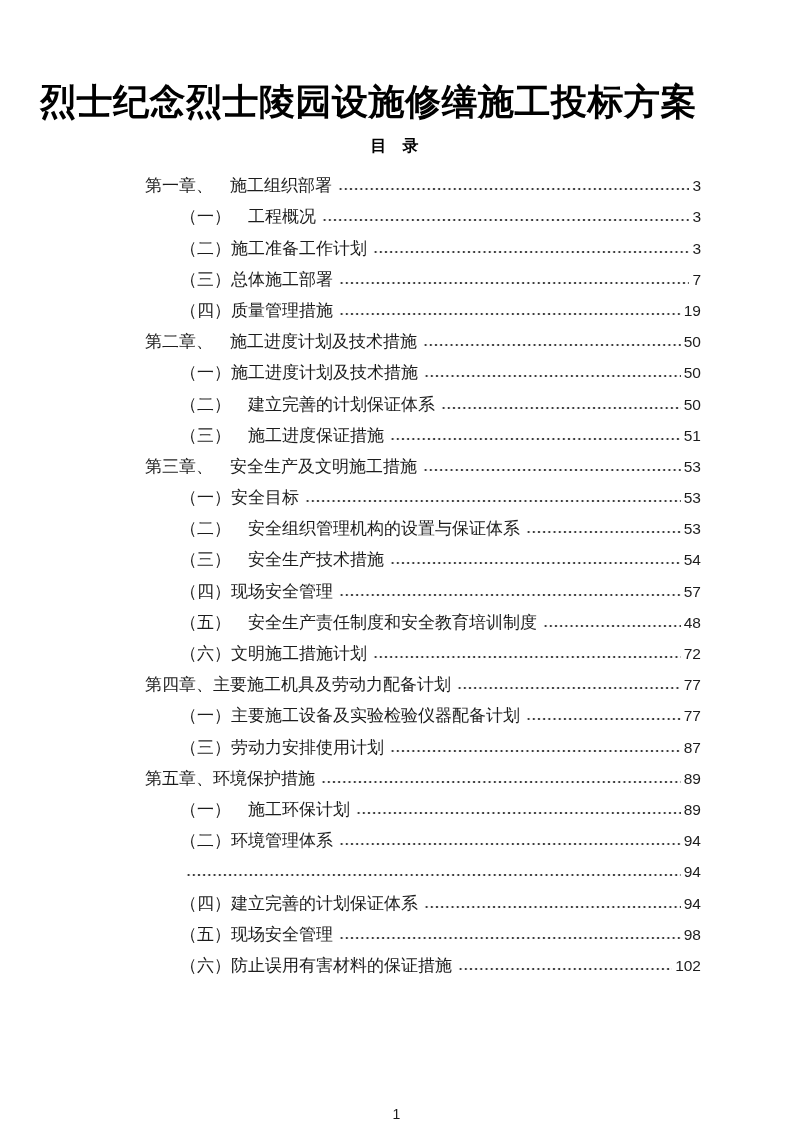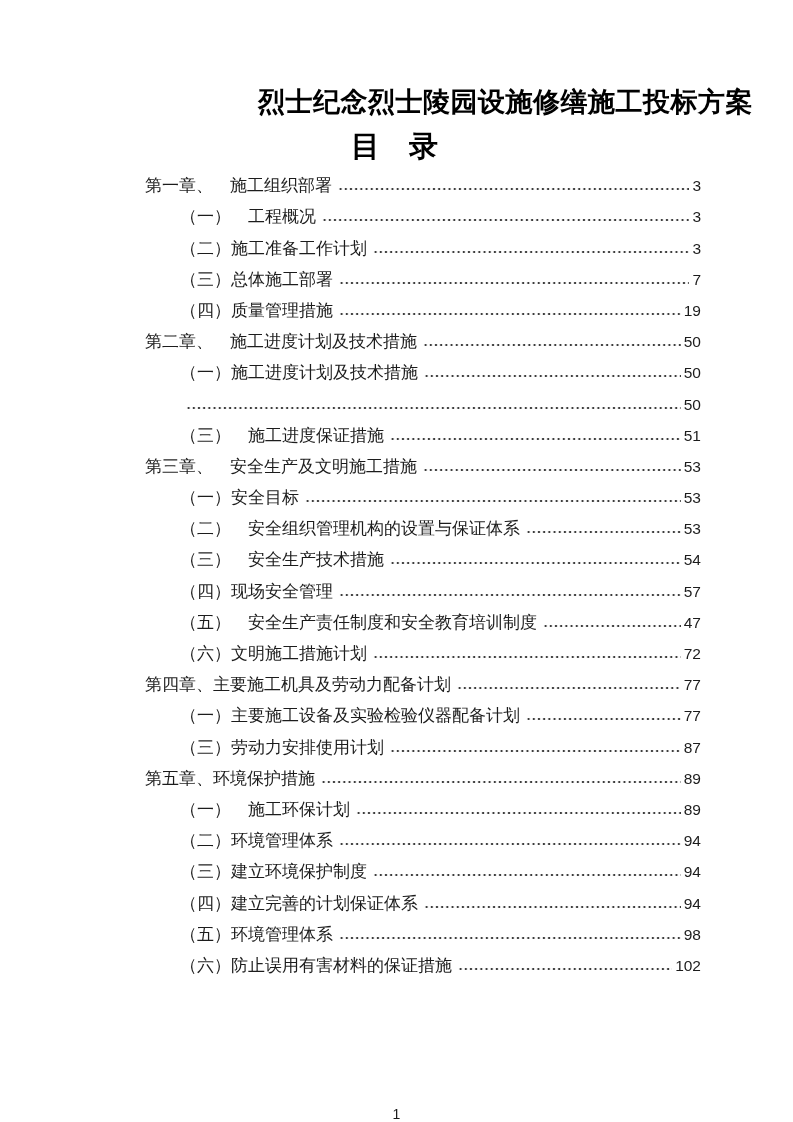--- a/index.html
+++ b/index.html
@@ -8,35 +8,35 @@
 
   .page {
     width: 793px; height: 1122px;
     background: #ffffff;
     position: relative;
     color: #1f1f1f;
   }
 
   .doc-title {
     margin: 84px 40px 0 40px;
-    text-align: right;
+    text-align: left;
     font-family: "Liberation Sans", sans-serif;
     font-weight: 700;
-    font-size: 27px;
+    font-size: 36px;
     line-height: 36px;
     letter-spacing: 0.5px;
     color: #000000;
   }
 
   .toc-heading {
     margin: 12px 4px 6px 0;
     text-align: center;
     font-family: "Liberation Sans", sans-serif;
     font-weight: 700;
-    font-size: 29px;
+    font-size: 16px;
     line-height: 28px;
     color: #000000;
   }
 
   .toc {
     margin-left: 145px;
     width: 556px;
   }
 
   .toc-row {
@@ -119,20 +119,21 @@
         <span class="toc-title">第二章、　施工进度计划及技术措施</span>
         <span class="toc-leader"></span>
         <span class="toc-page">50</span>
       </div>
       <div class="toc-row level-2">
         <span class="toc-title">（一）施工进度计划及技术措施</span>
         <span class="toc-leader"></span>
         <span class="toc-page">50</span>
       </div>
       <div class="toc-row level-2">
+        <span class="toc-title">（二）　建立完善的计划保证体系</span>
         <span class="toc-leader"></span>
         <span class="toc-page">50</span>
       </div>
       <div class="toc-row level-2">
         <span class="toc-title">（三）　施工进度保证措施</span>
         <span class="toc-leader"></span>
         <span class="toc-page">51</span>
       </div>
       <div class="toc-row level-1">
         <span class="toc-title">第三章、　安全生产及文明施工措施</span>
@@ -155,21 +156,21 @@
         <span class="toc-page">54</span>
       </div>
       <div class="toc-row level-2">
         <span class="toc-title">（四）现场安全管理</span>
         <span class="toc-leader"></span>
         <span class="toc-page">57</span>
       </div>
       <div class="toc-row level-2">
         <span class="toc-title">（五）　安全生产责任制度和安全教育培训制度</span>
         <span class="toc-leader"></span>
-        <span class="toc-page">47</span>
+        <span class="toc-page">48</span>
       </div>
       <div class="toc-row level-2">
         <span class="toc-title">（六）文明施工措施计划</span>
         <span class="toc-leader"></span>
         <span class="toc-page">72</span>
       </div>
       <div class="toc-row level-1">
         <span class="toc-title">第四章、主要施工机具及劳动力配备计划</span>
         <span class="toc-leader"></span>
         <span class="toc-page">77</span>
@@ -193,31 +194,30 @@
         <span class="toc-title">（一）　施工环保计划</span>
         <span class="toc-leader"></span>
         <span class="toc-page">89</span>
       </div>
       <div class="toc-row level-2">
         <span class="toc-title">（二）环境管理体系</span>
         <span class="toc-leader"></span>
         <span class="toc-page">94</span>
       </div>
       <div class="toc-row level-2">
-        <span class="toc-title">（三）建立环境保护制度</span>
         <span class="toc-leader"></span>
         <span class="toc-page">94</span>
       </div>
       <div class="toc-row level-2">
         <span class="toc-title">（四）建立完善的计划保证体系</span>
         <span class="toc-leader"></span>
         <span class="toc-page">94</span>
       </div>
       <div class="toc-row level-2">
-        <span class="toc-title">（五）环境管理体系</span>
+        <span class="toc-title">（五）现场安全管理</span>
         <span class="toc-leader"></span>
         <span class="toc-page">98</span>
       </div>
       <div class="toc-row level-2">
         <span class="toc-title">（六）防止误用有害材料的保证措施</span>
         <span class="toc-leader"></span>
         <span class="toc-page">102</span>
       </div>
     </div>
 

